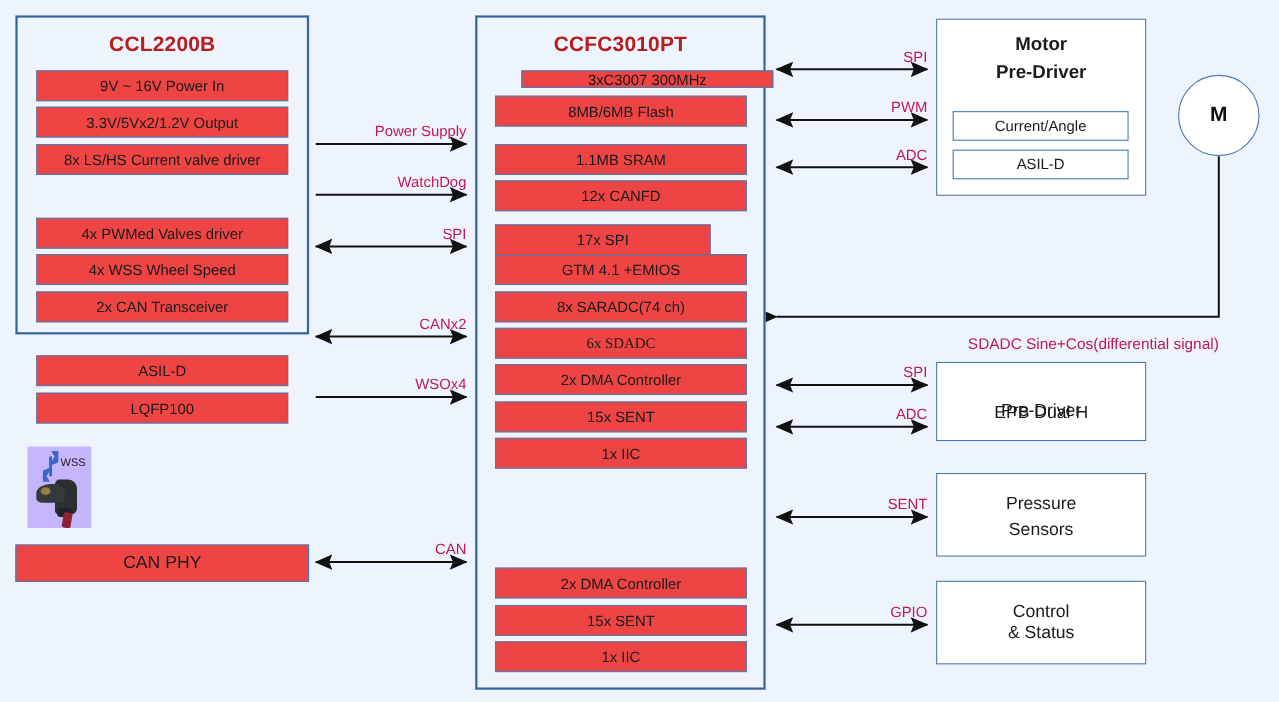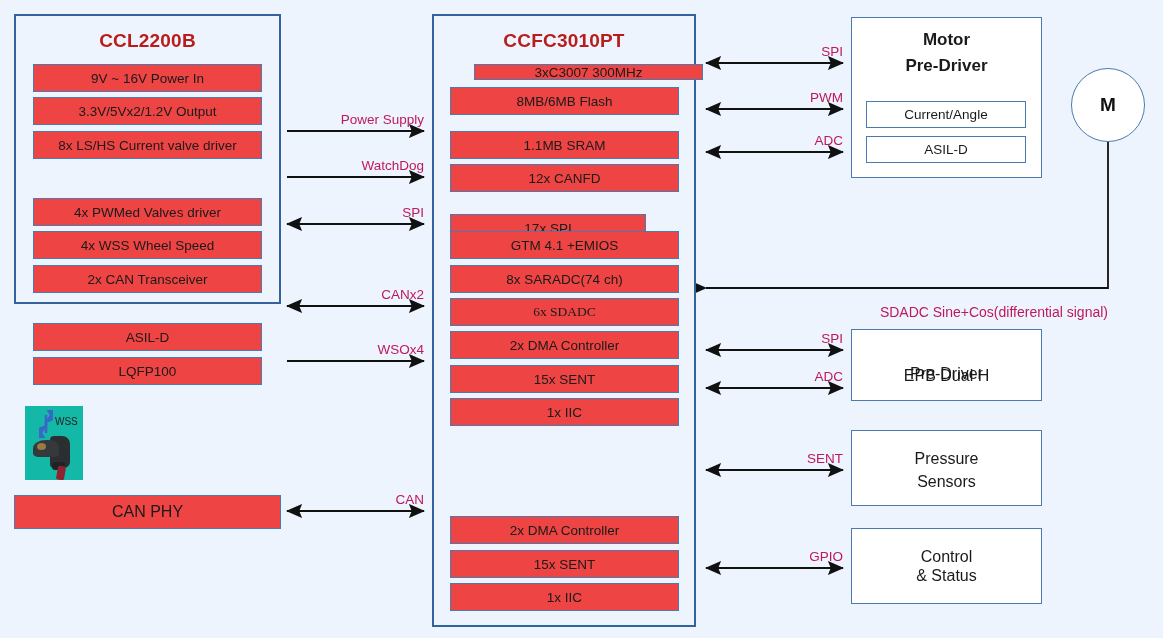--- a/index.html
+++ b/index.html
@@ -106,21 +106,21 @@
     position: absolute;
     left: 0; top: 0;
     width: 1163px;
     height: 638px;
     pointer-events: none;
   }
 
   
   .wss-photo {
     position: absolute;
-    background: #14b8a6;
+    background: #c4b5fd;
     overflow: hidden;
   }
   .wss-arrow { position: absolute; }
   .wss-text {
     position: absolute;
     font-size: 10px;
     color: #222;
     font-family: "Liberation Sans", sans-serif;
   }
   .sensor-body {
@@ -220,21 +220,21 @@
   <div class="row" style="left:14px; top:495px; width:267px; height:34px; font-size:16px;">CAN PHY</div>
 
   <div class="panel" style="left:432px; top:14px; width:264px; height:613px;">
   </div>
   <div class="panel-title" style="left:432px; top:30px; width:264px;">CCFC3010PT</div>
 
   <div class="row" style="left:450px; top:64px;  width:229px; height:16px;margin-left:24px;">3xC3007 300MHz</div>
   <div class="row" style="left:450px; top:87px;  width:229px; height:28px;">8MB/6MB Flash</div>
   <div class="row" style="left:450px; top:131px; width:229px; height:28px;">1.1MB SRAM</div>
   <div class="row" style="left:450px; top:164px; width:229px; height:28px;">12x CANFD</div>
-  <div class="row" style="left:450px; top:214px; width:196px; height:28px;">17x SPI</div>
+  <div class="row" style="left:450px; top:204px; width:196px; height:28px;">17x SPI</div>
   <div class="row" style="left:450px; top:231px; width:229px; height:28px;">GTM 4.1 +EMIOS</div>
   <div class="row" style="left:450px; top:265px; width:229px; height:28px;">8x SARADC(74 ch)</div>
   <div class="row" style="left:450px; top:298px; width:229px; height:28px;font-family:Liberation Serif, serif;">6x SDADC</div>
   <div class="row" style="left:450px; top:331px; width:229px; height:28px;">2x DMA Controller</div>
   <div class="row" style="left:450px; top:365px; width:229px; height:28px;">15x SENT</div>
   <div class="row" style="left:450px; top:398px; width:229px; height:28px;">1x IIC</div>
 
   <div class="row" style="left:450px; top:516px; width:229px; height:28px;">2x DMA Controller</div>
   <div class="row" style="left:450px; top:550px; width:229px; height:28px;">15x SENT</div>
   <div class="row" style="left:450px; top:583px; width:229px; height:28px;">1x IIC</div>

